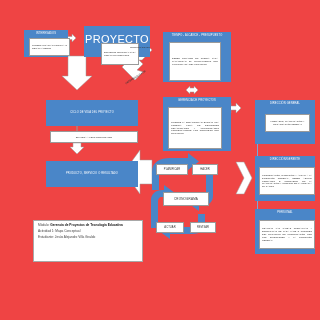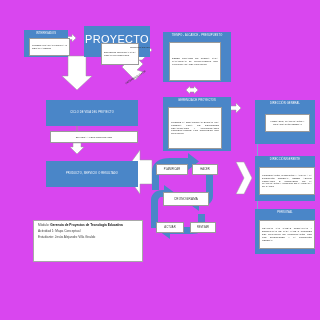--- a/index.html
+++ b/index.html
@@ -1,21 +1,21 @@
 <!DOCTYPE html>
 <html><head>
 <meta charset="utf-8">
 <style>
   html,body{margin:0;padding:0;}
   body{
     width:320px;height:320px;background:#ffffff;
     font-family:"Liberation Sans", sans-serif;
     overflow:hidden;
   }
-  #canvas{position:relative;width:320px;height:320px;background:#d946ef;}
+  #canvas{position:relative;width:320px;height:320px;background:#ef4444;}
 
   .bluebox{
     position:absolute;background:#4a86c8;
     display:flex;align-items:flex-start;justify-content:center;
     color:#ffffff;text-align:center;
     font-size:2.6px;letter-spacing:.15px;line-height:1.25;
     padding-top:2px;box-sizing:border-box;
   }
   .bluebox.mid{align-items:center;padding-top:0;}
 

